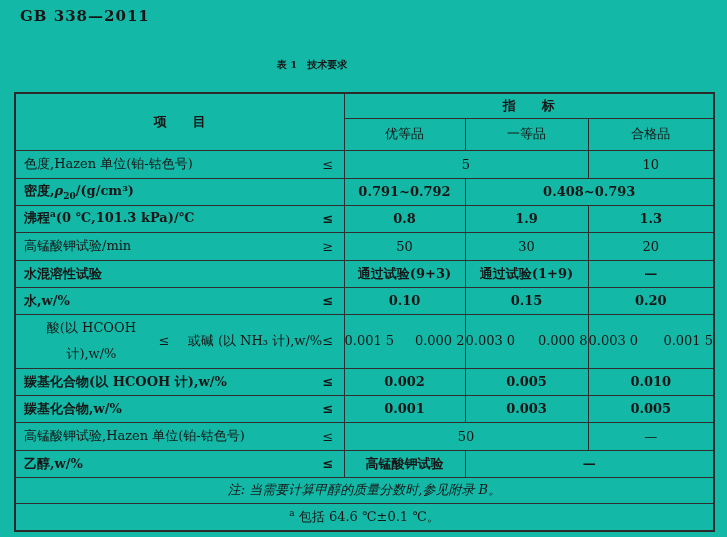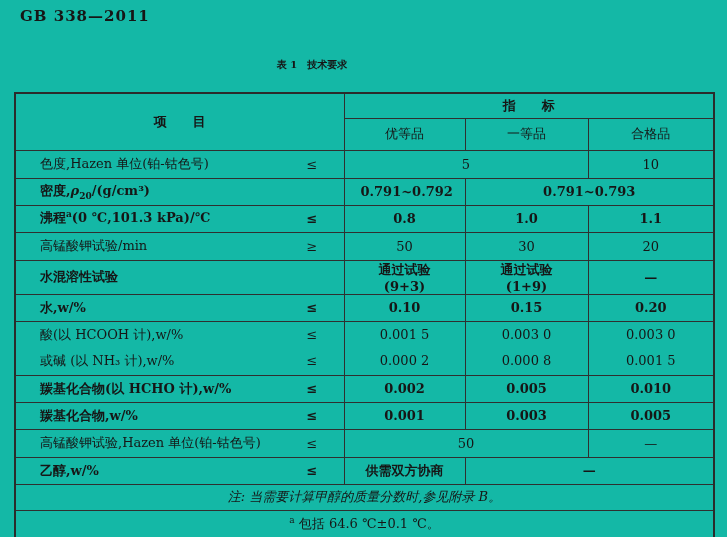--- a/index.html
+++ b/index.html
@@ -22,36 +22,36 @@
   }
   table.spec {
     position: absolute; top: 92px; left: 14px;
     width: 699px;
     border-collapse: collapse; table-layout: fixed;
     border: 2px solid #2b2b2b;
   }
   table.spec td {
     border: 1px solid #2f2f2f;
     font-size: 13px;
-    padding: 0 16px;
+    padding: 0 0;
     text-align: center;
     vertical-align: middle;
   }
   td.item-cell { text-align: left; padding: 0; }
   .item-flex {
     display: flex; justify-content: space-between; align-items: center;
     padding: 0 10px 0 8px; width: 100%;
   }
   .sign { font-size: 13px; }
   tr.h1 td { height: 25px; font-weight: bold; }
   tr.h2 td { height: 32px; }
   tr.r27 td { height: 27px; font-weight: bold; }
   tr.r28 td { height: 28px; }
   tr.r54 td { height: 54px; }
-  .two-line { display: flex; flex-direction: column; justify-content: space-between; }
+  .two-line { display: flex; flex-direction: row; justify-content: space-between; }
   .two-line > div { line-height: 26px; }
   .two-line .item-flex { padding: 0 10px 0 8px; }
   td.note-cell {
     text-align: left; padding-left: 38px; height: 26px; font-size: 13px; font-style: italic;
   }
   td.footnote-cell {
     text-align: left; padding-left: 30px; height: 28px; font-size: 13px; margin-left: 8px;
   }
   sup { font-size: 9px; }
   sub { font-size: 9px; }
@@ -95,33 +95,33 @@
       <td>10</td>
     </tr>
 
     <tr class="r27">
       <td class="item-cell">
             <div class="item-flex">
         <span><span>密度,</span><i>ρ</i><sub>20</sub><span>/(g/cm³)</span></span>
       </div>
           </td>
       <td>0.791~0.792</td>
-      <td colspan="2">0.791~0.793</td>
+      <td colspan="2">0.408~0.793</td>
     </tr>
 
     <tr class="r27">
       <td class="item-cell">
             <div class="item-flex">
         <span><span>沸程</span><sup>a</sup><span>(0 ℃,101.3 kPa)/℃</span></span>
         <span class="sign">≤</span>
       </div>
           </td>
       <td>0.8</td>
-      <td>1.0</td>
-      <td>1.1</td>
+      <td>1.9</td>
+      <td>1.3</td>
     </tr>
 
     <tr class="r28">
       <td class="item-cell">
             <div class="item-flex">
         <span>高锰酸钾试验/min</span>
         <span class="sign">≥</span>
       </div>
           </td>
       <td>50</td>
@@ -181,21 +181,21 @@
             <div class="two-line">
         <div>0.003 0</div>
               <div>0.001 5</div>
       </div>
           </td>
     </tr>
 
     <tr class="r27">
       <td class="item-cell">
             <div class="item-flex">
-        <span>羰基化合物(以 HCHO 计),w/%</span>
+        <span>羰基化合物(以 HCOOH 计),w/%</span>
         <span class="sign">≤</span>
       </div>
           </td>
       <td>0.002</td>
       <td>0.005</td>
       <td>0.010</td>
     </tr>
 
     <tr class="r27">
       <td class="item-cell">
@@ -220,21 +220,21 @@
       <td>—</td>
     </tr>
 
     <tr class="r27">
       <td class="item-cell">
             <div class="item-flex">
         <span>乙醇,w/%</span>
         <span class="sign">≤</span>
       </div>
           </td>
-      <td>供需双方协商</td>
+      <td>高锰酸钾试验</td>
       <td colspan="2">—</td>
     </tr>
 
     <tr>
       <td colspan="4" class="note-cell">注: 当需要计算甲醇的质量分数时,参见附录 B。</td>
     </tr>
 
     <tr>
       <td colspan="4" class="footnote-cell">
         <sup>a</sup>

